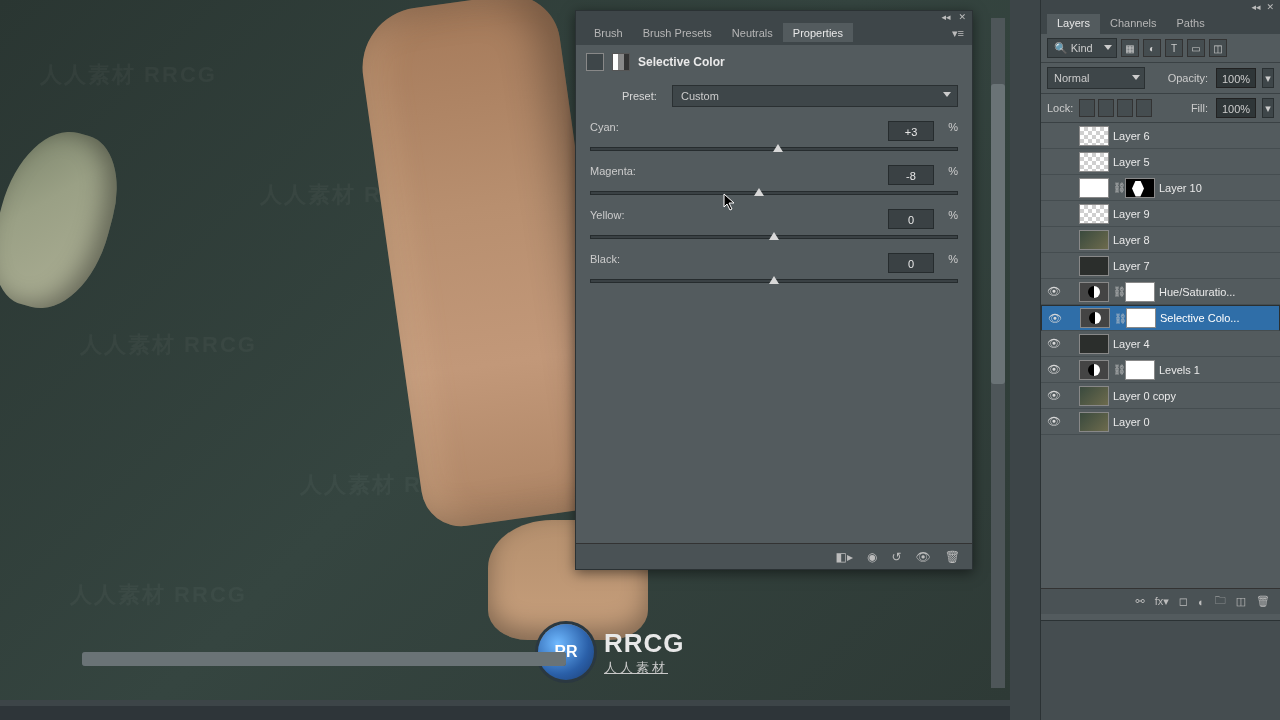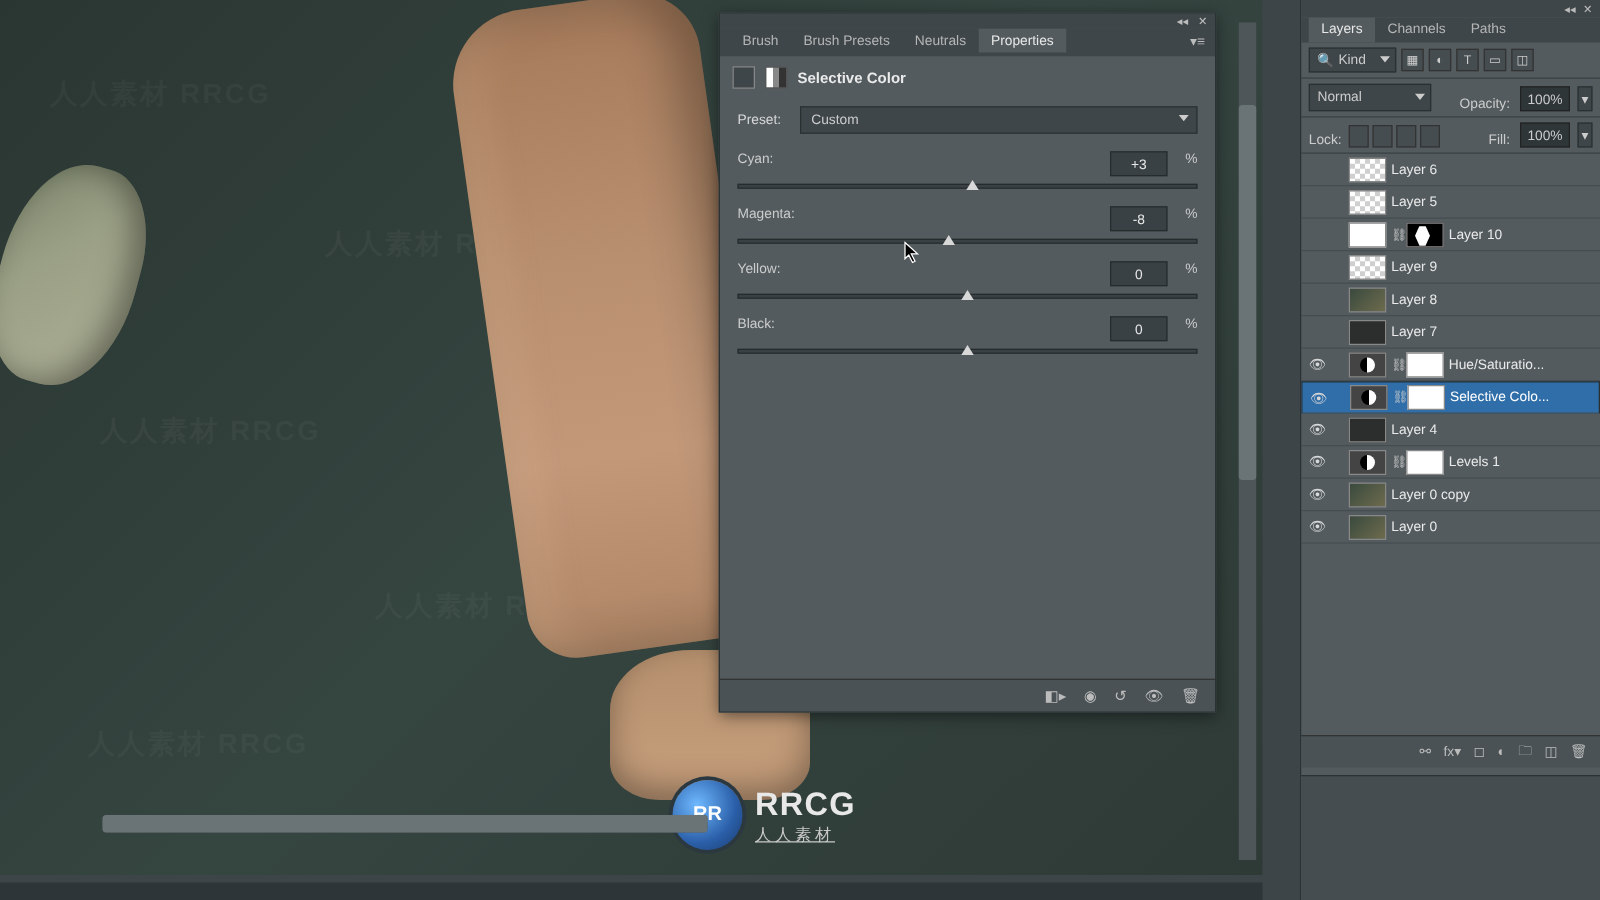--- a/index.html
+++ b/index.html
@@ -23,21 +23,21 @@
 .prop-top span { color:#bdbdbd; font-size:9px; }
 .prop-tabs { display:flex; align-items:flex-start; height:22px; background:#3e4649; padding-left:8px; gap:0; }
 .prop-tab { padding:4px 10px 3px; color:#b6b6b6; font-size:11px; cursor:pointer; }
 .prop-tab.active { background:#535b5e; color:#e8e8e8; }
 .prop-menu { margin-left:auto; padding:4px 8px; color:#bbb; }
 .prop-head { display:flex; align-items:center; gap:8px; padding:8px 10px; }
 .prop-head .sq { width:18px; height:18px; border:1px solid #888; background:#3e4649; }
 .prop-head .sq2 { width:18px; height:18px; background:linear-gradient(to right,#fff 33%,#888 33% 66%,#333 66%); border:1px solid #555;}
 .prop-head .title { color:#eaeaea; font-weight:bold; font-size:12px; }
 .prop-body { padding:6px 14px 18px; height:490px; position:relative; }
-.row { display:flex; align-items:center; margin-bottom:6px; }
+.row { display:flex; align-items:center; margin-bottom:6px;margin-left:32px; }
 .row label { width:50px; color:#d8d8d8; }
 .sel { flex:1; height:22px; background:#3e4649; border:1px solid #2a3032; display:flex; align-items:center; padding:0 8px; position:relative; }
 .sel .sw { width:18px; height:14px; background:#888; margin-right:8px; border:1px solid #555;}
 .sel .arrow { position:absolute; right:6px; top:6px; width:0; height:0; border-left:4px solid transparent; border-right:4px solid transparent; border-top:5px solid #ccc; }
 .chan { margin-top:14px; }
 .chan .lbl { color:#d8d8d8; margin-bottom:6px; display:flex; }
 .chan .val { margin-left:auto; width:46px; height:20px; background:#3a4144; border:1px solid #262c2e; text-align:center; line-height:20px; color:#e8e8e8; }
 .chan .pct { width:18px; text-align:right; margin-left:6px; }
 .track { height:4px; background:#3a4144; border:1px solid #262c2e; position:relative; margin-top:4px; }
 .thumb { position:absolute; top:-4px; width:0; height:0; border-left:5px solid transparent; border-right:5px solid transparent; border-bottom:8px solid #d8d8d8; transform:translateX(-5px); }
@@ -54,21 +54,21 @@
 .right { position:absolute; right:0; top:0; width:240px; height:720px; background:#535b5e; border-left:1px solid #2b3234; }
 .right-top { height:14px; background:#3e4649; display:flex; justify-content:flex-end; align-items:center; padding-right:6px; gap:6px; }
 .right-top span { color:#bbb; font-size:9px; }
 .right-tabs { display:flex; height:20px; background:#3e4649; padding-left:6px; }
 .right-tab { padding:3px 10px; color:#b6b6b6; }
 .right-tab.active { background:#535b5e; color:#e8e8e8; }
 .filterrow { display:flex; align-items:center; gap:4px; padding:4px 6px; border-bottom:1px solid #3a4144; }
 .kind { flex:0 0 70px; height:20px; background:#3e4649; border:1px solid #2a3032; display:flex; align-items:center; padding:0 6px; position:relative;}
 .kind .arrow { position:absolute; right:4px; top:6px; width:0; height:0; border-left:4px solid transparent; border-right:4px solid transparent; border-top:5px solid #ccc;}
 .ficon { width:18px; height:18px; background:#454d50; border:1px solid #333; display:flex; align-items:center; justify-content:center; color:#ccc; font-size:10px; }
-.blendrow,.lockrow { display:flex; align-items:flex-end; padding:4px 6px; border-bottom:1px solid #3a4144; gap:6px;}
+.blendrow,.lockrow { display:flex; align-items:center; padding:4px 6px; border-bottom:1px solid #3a4144; gap:6px;}
 .blend { width:98px; height:22px; background:#3e4649; border:1px solid #2a3032; display:flex; align-items:center; padding:0 6px; position:relative;}
 .blend .arrow { position:absolute; right:4px; top:7px; width:0;height:0;border-left:4px solid transparent;border-right:4px solid transparent;border-top:5px solid #ccc;}
 .pctbox { width:40px; height:20px; background:#2f3638; border:1px solid #222; text-align:center; line-height:20px; margin-left:2px;}
 .pctarrow { width:12px; height:20px; background:#3e4649; border:1px solid #2a3032; display:flex; align-items:center; justify-content:center;}
 .lockicons { display:flex; gap:3px; }
 .locki { width:16px; height:18px; background:#454d50; border:1px solid #333; }
 .layers { overflow:auto; }
 .layer { display:flex; align-items:center; height:26px; border-bottom:1px solid #454d50; padding-left:4px; }
 .layer.sel { background:#2f6ea8; }
 .eye { width:18px; text-align:center; color:#d8d8d8; font-size:11px; }

